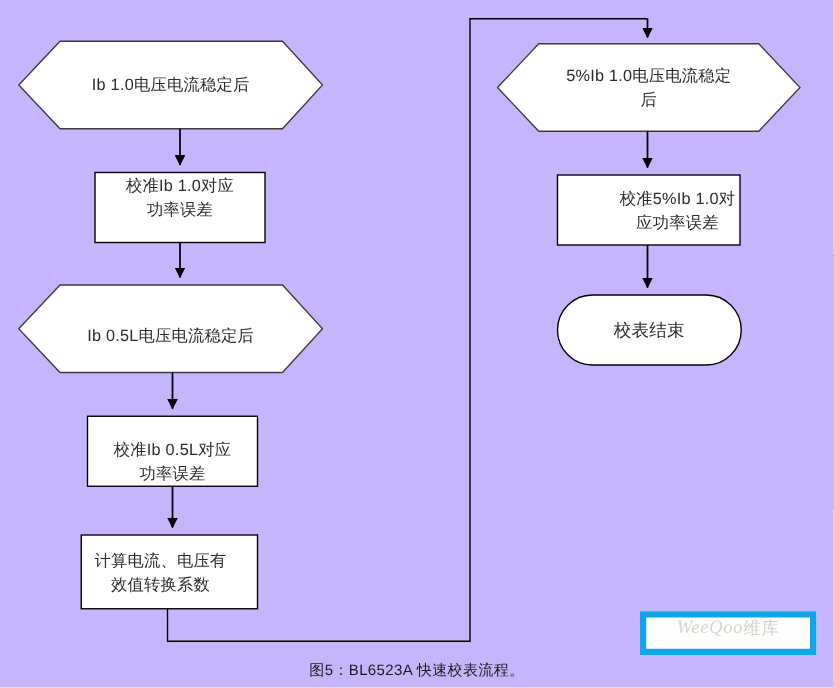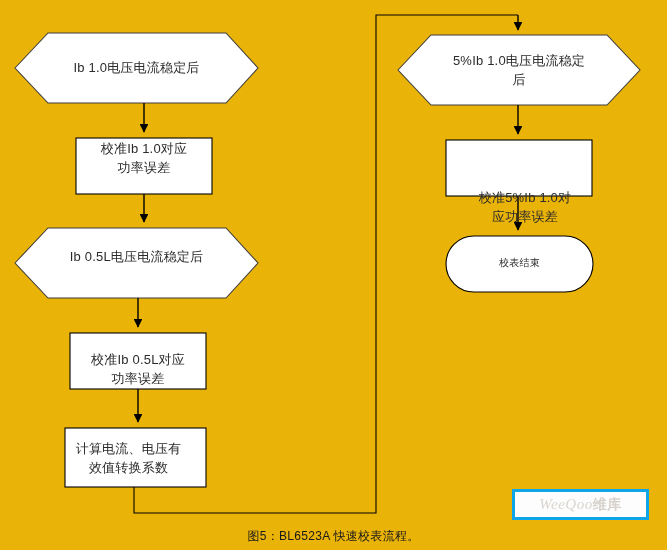--- a/index.html
+++ b/index.html
@@ -8,21 +8,21 @@
     padding: 0;
     background: #ffffff;
   }
   body {
     font-family: "Liberation Sans", "DejaVu Sans", sans-serif;
   }
   #canvas {
     position: relative;
     width: 667px;
     height: 550px;
-    background: #eab308;
+    background: #c4b5fd;
     overflow: hidden;
   }
   #flow-svg {
     position: absolute;
     left: 0;
     top: 0;
     width: 667px;
     height: 550px;
   }
   .node-shape {
@@ -75,38 +75,37 @@
     color: #1a1a1a;
     font-family: "Liberation Sans", "DejaVu Sans", sans-serif;
     letter-spacing: 0.3px;
   }
   #watermark {
     position: absolute;
     left: 512px;
     top: 489px;
     width: 131px;
     height: 25px;
-    border: 3px solid #0ea5e9;
+    border: 5px solid #0ea5e9;
     background: #fdfdfd;
     display: flex;
-    align-items: center;
+    align-items: flex-start;
     justify-content: center;
     font-family: "Liberation Serif", "DejaVu Serif", serif;
     font-style: italic;
     font-size: 15px;
     color: #d9d4cf;
     letter-spacing: 0.5px;
     user-select: none;
   }
   #watermark .wm-cjk {
     font-style: normal;
     font-family: "Liberation Sans", "DejaVu Sans", sans-serif;
     font-size: 14px;
     color: #d6d1cc;
-    font-weight: bold;
   }
 </style>
 </head>
 <body>
 
 <div id="canvas">
 
   <svg id="flow-svg" viewBox="0 0 667 550">
     <defs>
       <marker id="arrow" viewBox="0 0 10 10" refX="9.2" refY="5" markerWidth="6.2" markerHeight="6.2" orient="auto-start-reverse">
@@ -145,35 +144,35 @@
     <line class="conn" x1="518" y1="105" x2="518" y2="134" marker-end="url(#arrow)"></line>
 
     <line class="conn" x1="518" y1="196" x2="518" y2="230" marker-end="url(#arrow)"></line>
   </svg>
 
   <div class="node-label" style="left:15px; top:33px; width:243px; height:70px;">Ib 1.0电压电流稳定后</div>
 
   <div class="node-label tight" style="left:76px; top:138px; width:136px; height:40px;">校准Ib 1.0对应
 功率误差</div>
 
-  <div class="node-label" style="left:15px; top:216px; width:243px; height:81px;">Ib 0.5L电压电流稳定后</div>
+  <div class="node-label" style="left:15px; top:228px; width:243px; height:81px;">Ib 0.5L电压电流稳定后</div>
 
   <div class="node-label tight" style="left:70px; top:333px; width:136px; height:72px;">校准Ib 0.5L对应
 功率误差</div>
 
   <div class="node-label tight" style="left:65px; top:428px; width:127px; height:59px;border-radius:11px;">计算电流、电压有
 效值转换系数</div>
 
   <div class="node-label tight" style="left:398px; top:35px; width:242px; height:70px;">5%Ib 1.0电压电流稳定
 后</div>
 
-  <div class="node-label tight" style="left:452px; top:140px; width:146px; height:56px;margin-top:39px;">校准5%Ib 1.0对
+  <div class="node-label tight" style="left:469px; top:140px; width:146px; height:56px;">校准5%Ib 1.0对
 应功率误差</div>
 
-  <div class="node-label" style="left:446px; top:236px; width:147px; height:56px; font-size:10px;font-family:Liberation Mono, monospace;">校表结束</div>
+  <div class="node-label" style="left:446px; top:236px; width:147px; height:56px; font-size:14px;">校表结束</div>
 
   <div id="watermark">
     <span>WeeQoo</span>
       <span class="wm-cjk">维库</span>
   </div>
 
   <div id="caption">图5：BL6523A 快速校表流程。</div>
 
 </div>
 

